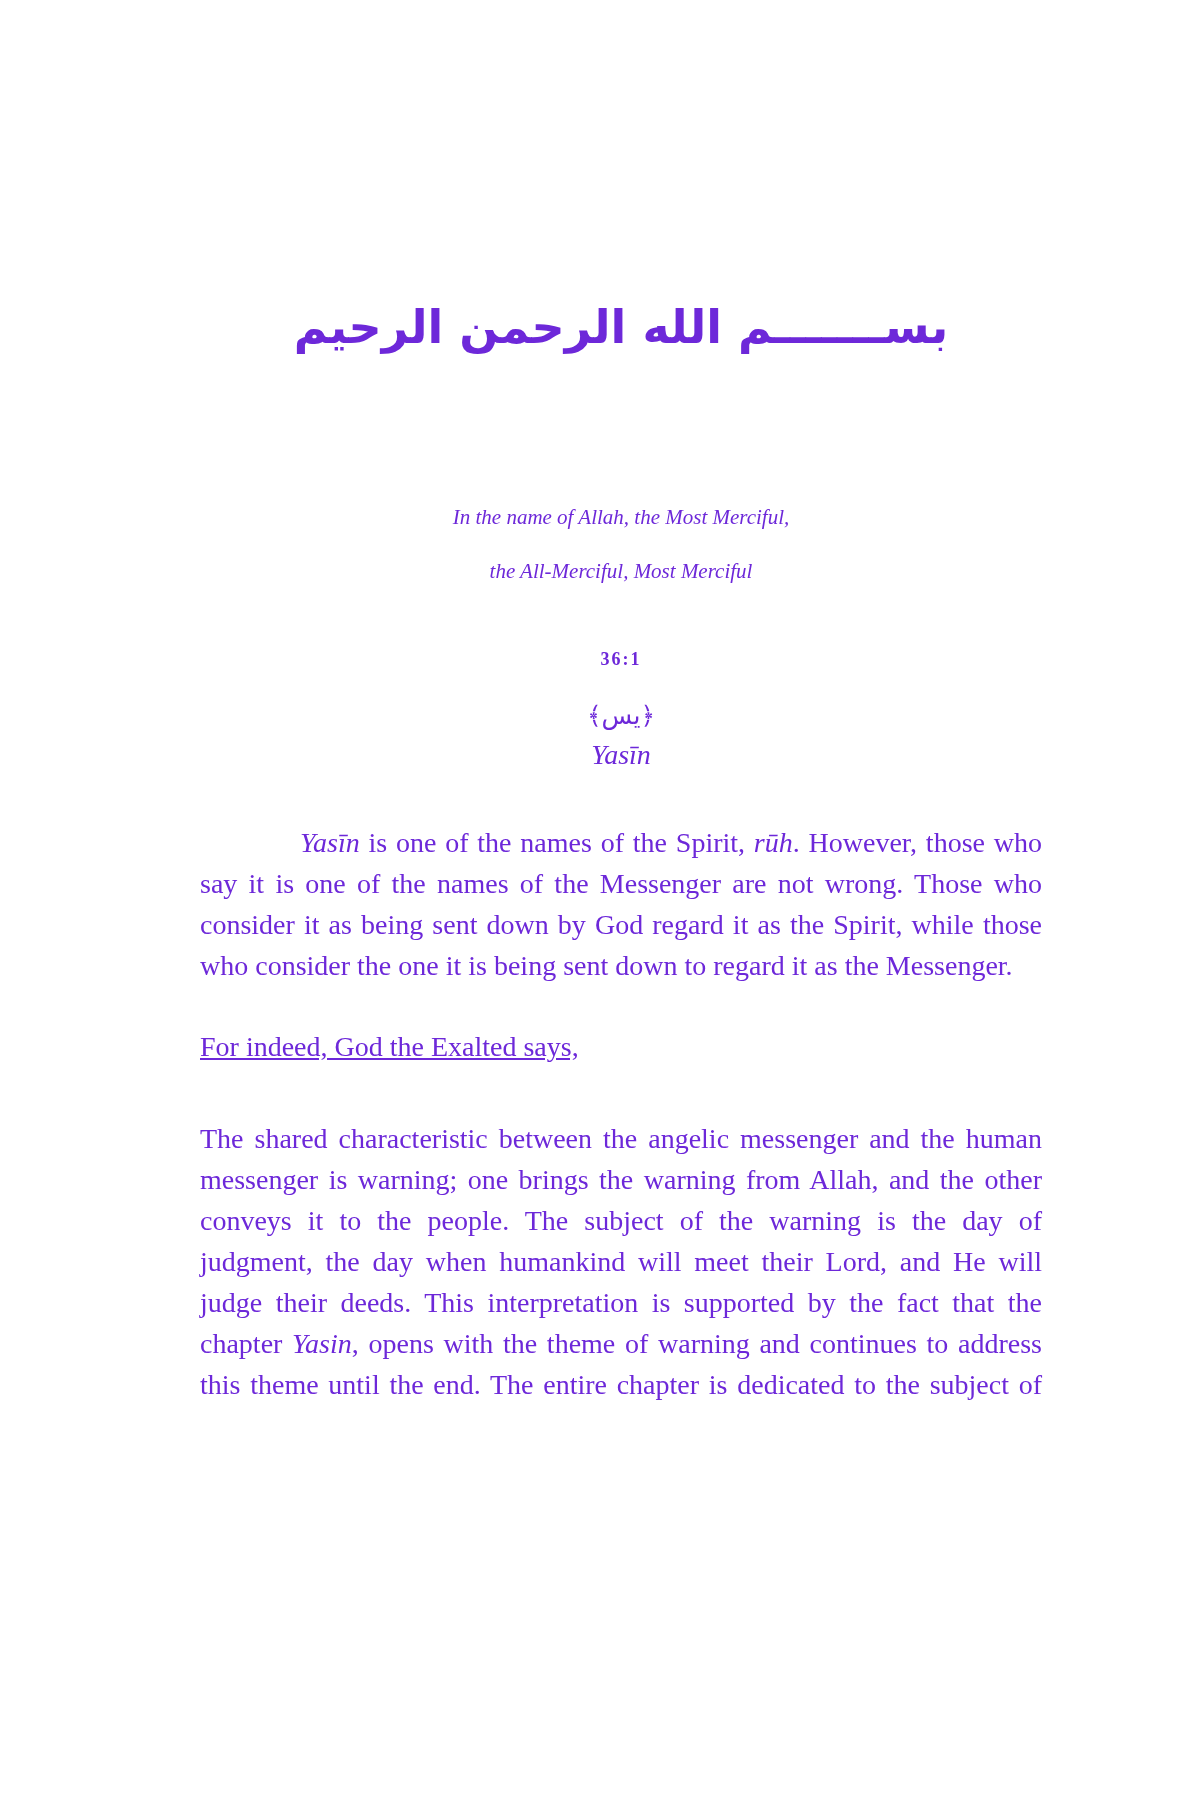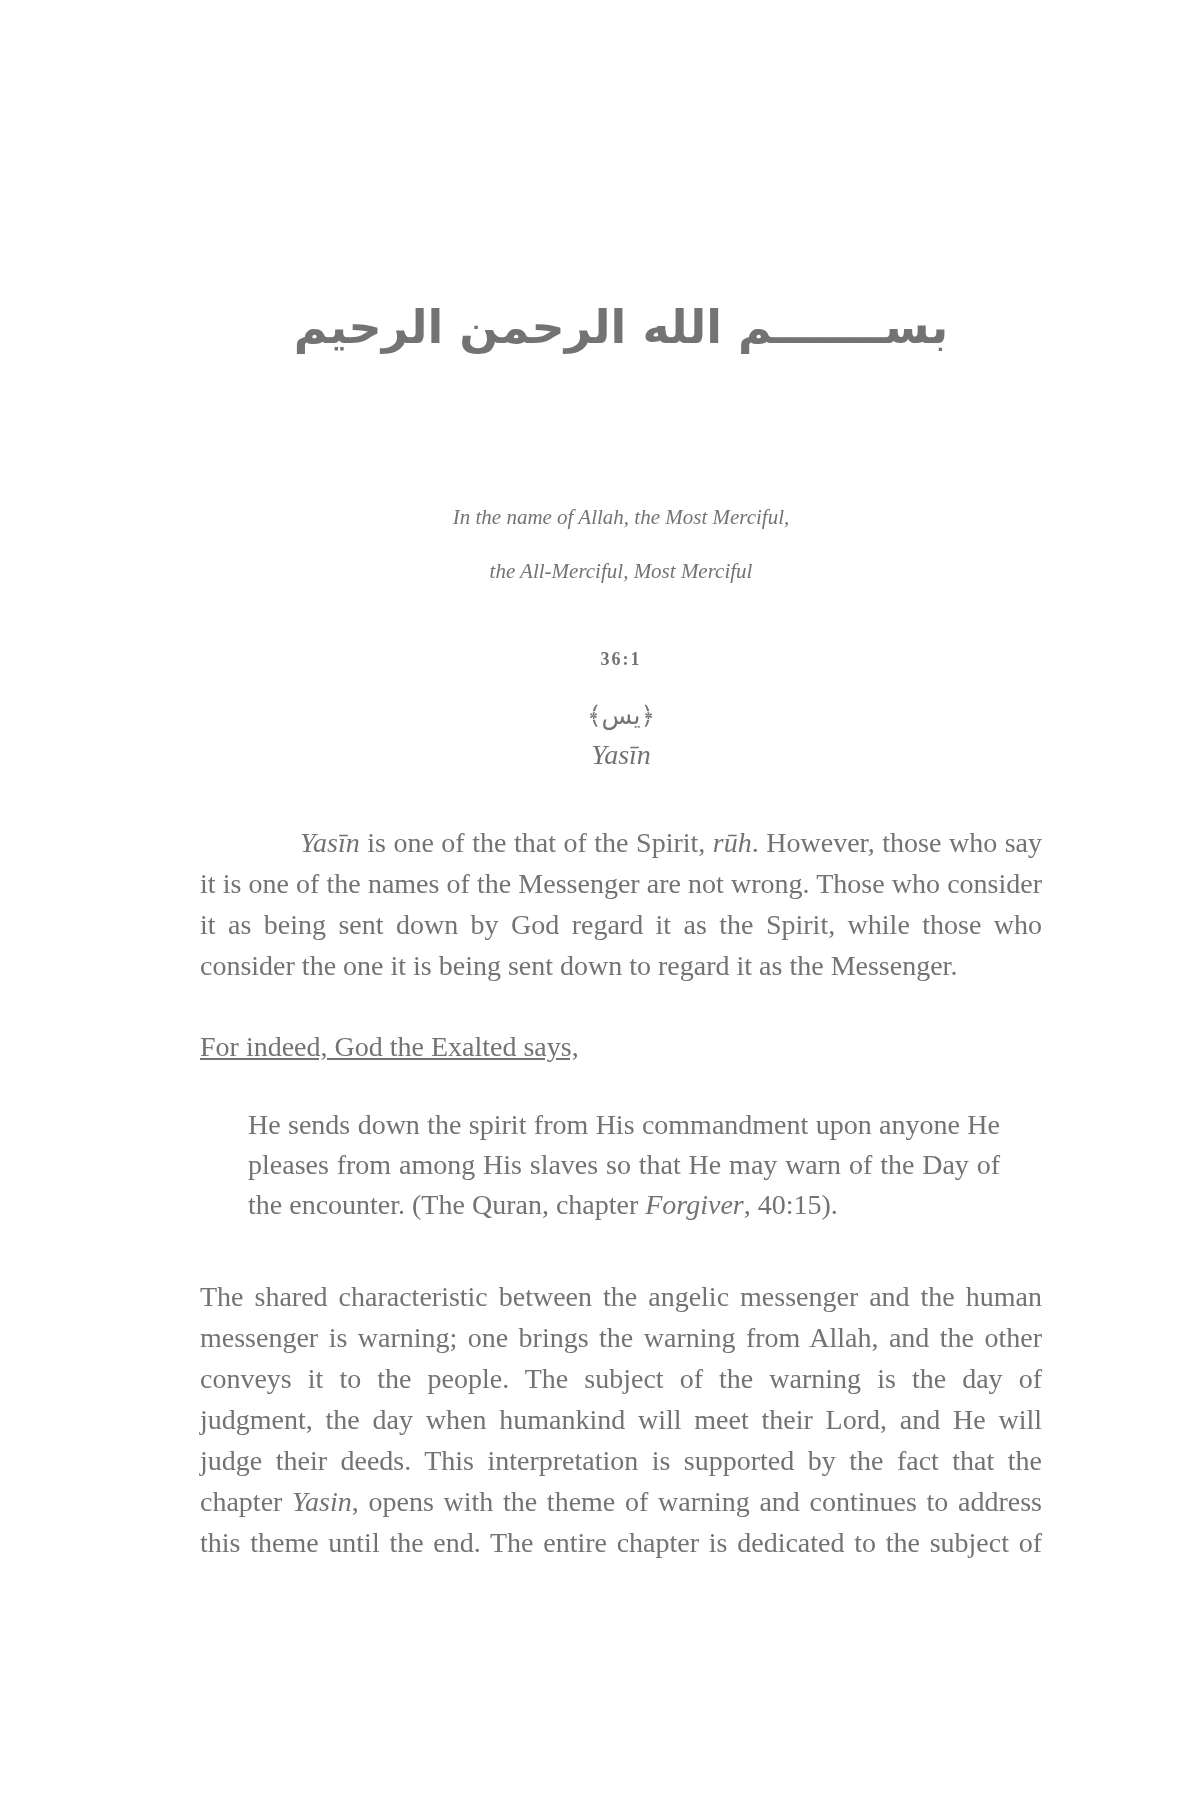--- a/index.html
+++ b/index.html
@@ -3,21 +3,21 @@
 <meta charset="utf-8">
 <style>
   * { margin: 0; padding: 0; box-sizing: border-box; }
   html, body { background: #e8e8e8; }
   .page {
     position: relative;
     width: 1200px;
     height: 1800px;
     margin: 0 auto;
     background: #ffffff;
-    color: #737373;
+    color: #6d28d9;
     font-family: "Liberation Serif", "DejaVu Serif", serif;
     overflow: hidden;
   }
   .content {
     padding: 0 158px 0 200px; 
   }
   
   .bismillah {
     margin-top: 252px;
     height: 150px;
@@ -100,22 +100,21 @@
       <div>In the name of Allah, the Most Merciful,</div>
       <div>the All-Merciful, Most Merciful</div>
     </div>
 
     <div class="verse-ref">36:1</div>
 
     <div class="verse-arabic" dir="rtl">﴿يس﴾</div>
 
     <div class="verse-translit">Yasīn</div>
 
-    <p class="para opening"><i>Yasīn</i><span> is one of the that of the Spirit, </span><i>rūh</i><span>. However, those who say it is one of the names of the Messenger are not wrong. Those who consider it as being sent down by God regard it as the Spirit, while those who consider the one it is being sent down to regard it as the Messenger.</span></p>
+    <p class="para opening"><i>Yasīn</i><span> is one of the names of the Spirit, </span><i>rūh</i><span>. However, those who say it is one of the names of the Messenger are not wrong. Those who consider it as being sent down by God regard it as the Spirit, while those who consider the one it is being sent down to regard it as the Messenger.</span></p>
 
     <p class="para intro">For indeed, God the Exalted says,</p>
 
-    <blockquote class="quote"><span>He sends down the spirit from His commandment upon anyone He pleases from among His slaves so that He may warn of the Day of the encounter. (The Quran, chapter </span><i>Forgiver</i><span>, 40:15).</span></blockquote>
 
     <p class="para commentary"><span>The shared characteristic between the angelic messenger and the human messenger is warning; one brings the warning from Allah, and the other conveys it to the people. The subject of the warning is the day of judgment, the day when humankind will meet their Lord, and He will judge their deeds. This interpretation is supported by the fact that the chapter </span><i>Yasin</i><span>, opens with the theme of warning and continues to address this theme until the end. The entire chapter is dedicated to the subject of</span></p>
 
   </div>
 </div>
 
 </body></html>

